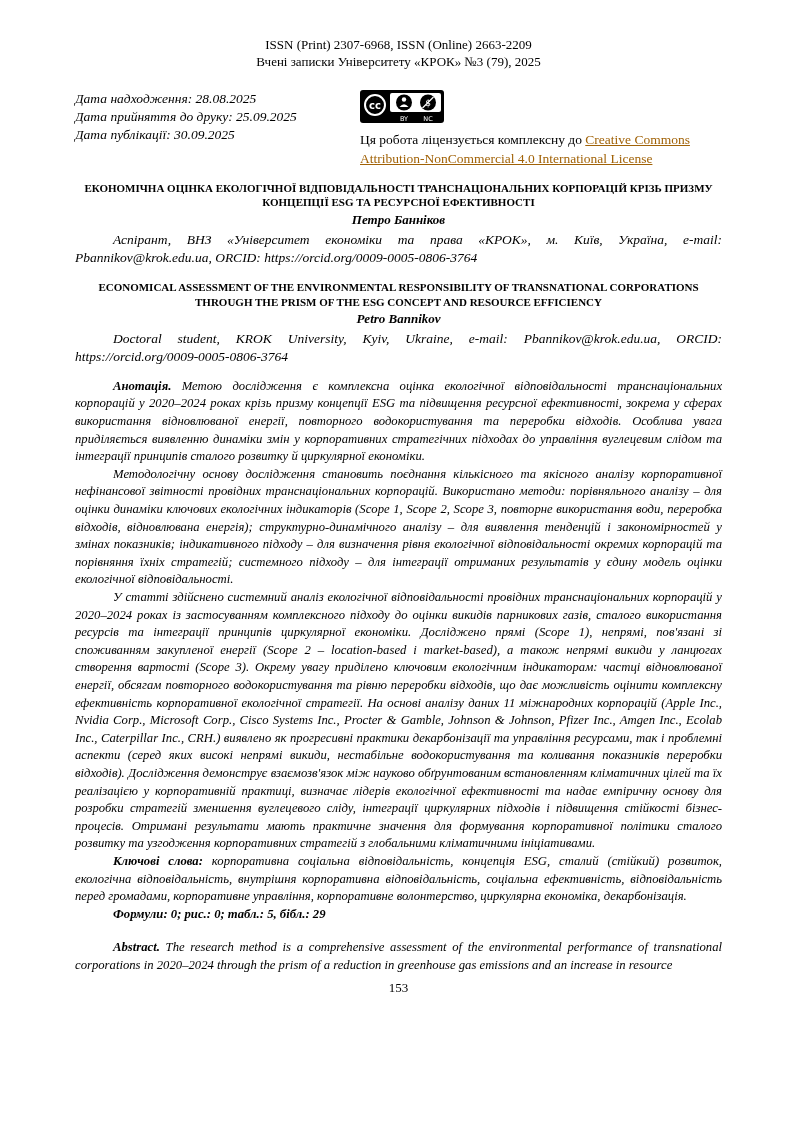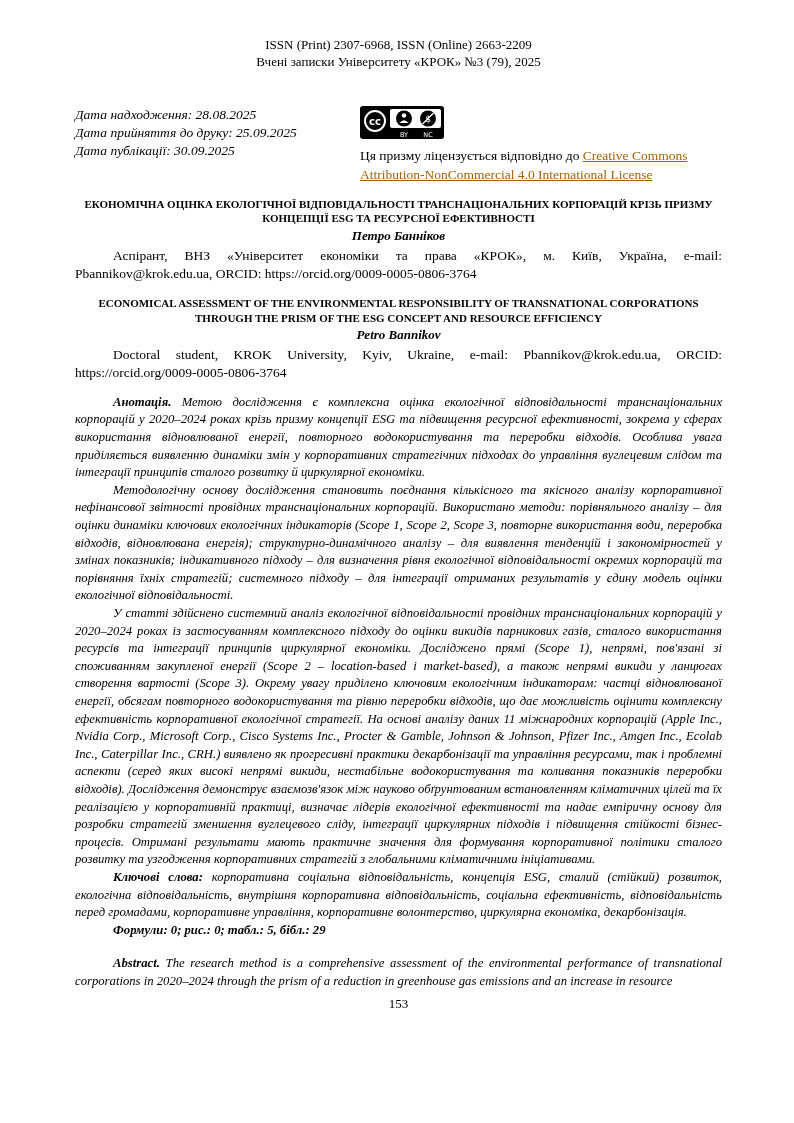--- a/index.html
+++ b/index.html
@@ -4,30 +4,30 @@
 <style>
   html,body{margin:0;padding:0;background:#ffffff;}
   .page{
     width:794px;height:1123px;overflow:hidden;box-sizing:border-box;
     background:#ffffff;color:#000;
     font-family:"Liberation Serif","DejaVu Serif",serif;
     padding:36px 72px 0 75px;position:relative;
   }
   .head-center{text-align:center;font-size:13px;line-height:1.32;}
   .udc-block{margin-top:16px;font-style:italic;font-size:14.5px;line-height:1.32;}
-  .meta-row{display:flex;margin-top:36px;align-items:flex-start;}
+  .meta-row{display:flex;margin-top:20px;align-items:flex-start;}
   .dates{font-style:italic;font-size:13.5px;line-height:1.34;width:285px;flex:none;}
   .license-col{flex:1;padding-left:0;}
   .cc-badge{display:block;margin:0 0 4px 0;}
   .license-text{margin:0;font-size:13.5px;line-height:1.4;}
   .license-text a{color:#a16207;text-decoration:underline;cursor:pointer;}
   .title{font-size:11px;font-weight:bold;text-align:center;margin:12px 0 0 0;line-height:1.3;}
   .title.en{margin-top:14px;}
   .author{font-size:13px;font-weight:bold;font-style:italic;text-align:center;margin-top:2px;line-height:1.3;}
-  .affil{font-size:13.5px;text-align:justify;margin:2px 0 0 0;
+  .affil{font-size:13.5px;font-style:italic;text-align:justify;margin:2px 0 0 0;
          text-indent:38px;line-height:1.33;}
   .abstract{margin-top:12px;}
   .abstract p{
     font-size:12.7px;font-style:italic;text-align:justify;
     text-indent:38px;margin:0;line-height:1.385;
   }
   .abstract p b{font-weight:bold;}
   .abstract p.formulas{font-weight:bold;}
   .abstract p.abstract-en{margin-top:16px;}
   .page-number{text-align:center;font-size:13px;margin-top:6px;}
@@ -67,21 +67,21 @@
           </g>
           <g>
             <circle cx="68" cy="12.5" r="8" fill="#000000"></circle>
             <text x="68" y="16" fill="#ffffff" font-size="9" text-anchor="middle" font-family="DejaVu Sans, sans-serif">$</text>
             <line x1="62.5" y1="18" x2="73.5" y2="7" stroke="#ffffff" stroke-width="1.3"></line>
             <text x="68" y="31" fill="#ffffff" font-size="6.5" text-anchor="middle" font-family="DejaVu Sans, sans-serif">NC</text>
           </g>
         </svg>
       </span>
       <p class="license-text">
-        <span>Ця призму ліцензується відповідно до </span><a href="#">Creative Commons Attribution-NonCommercial 4.0 International License</a>
+        <span>Ця робота ліцензується комплексну до </span><a href="#">Creative Commons Attribution-NonCommercial 4.0 International License</a>
       </p>
     </div>
   </div>
 
   <h1 class="title">ЕКОНОМІЧНА ОЦІНКА ЕКОЛОГІЧНОЇ ВІДПОВІДАЛЬНОСТІ ТРАНСНАЦІОНАЛЬНИХ КОРПОРАЦІЙ КРІЗЬ ПРИЗМУ КОНЦЕПЦІЇ ESG ТА РЕСУРСНОЇ ЕФЕКТИВНОСТІ</h1>
   <div class="author">Петро Банніков</div>
   <p class="affil">Аспірант, ВНЗ «Університет економіки та права «КРОК», м. Київ, Україна, e-mail: Pbannikov@krok.edu.ua, ORCID: https://orcid.org/0009-0005-0806-3764</p>
 
   <h1 class="title en">ECONOMICAL ASSESSMENT OF THE ENVIRONMENTAL RESPONSIBILITY OF TRANSNATIONAL CORPORATIONS THROUGH THE PRISM OF THE ESG CONCEPT AND RESOURCE EFFICIENCY</h1>
   <div class="author">Petro Bannikov</div>

